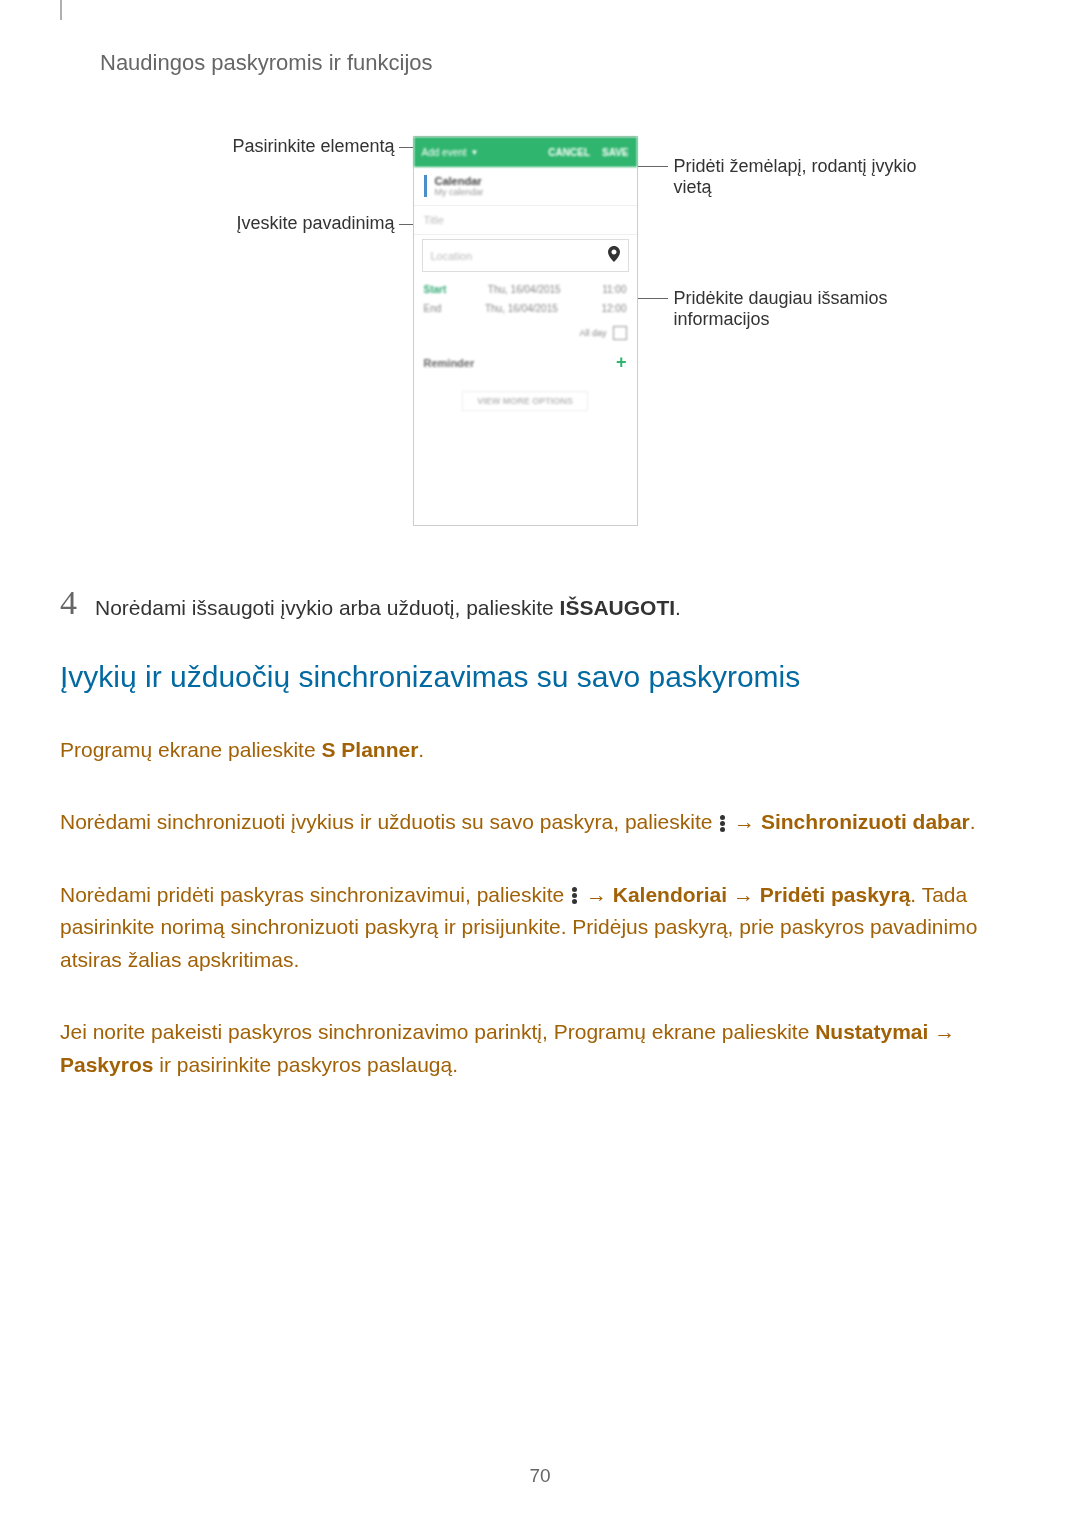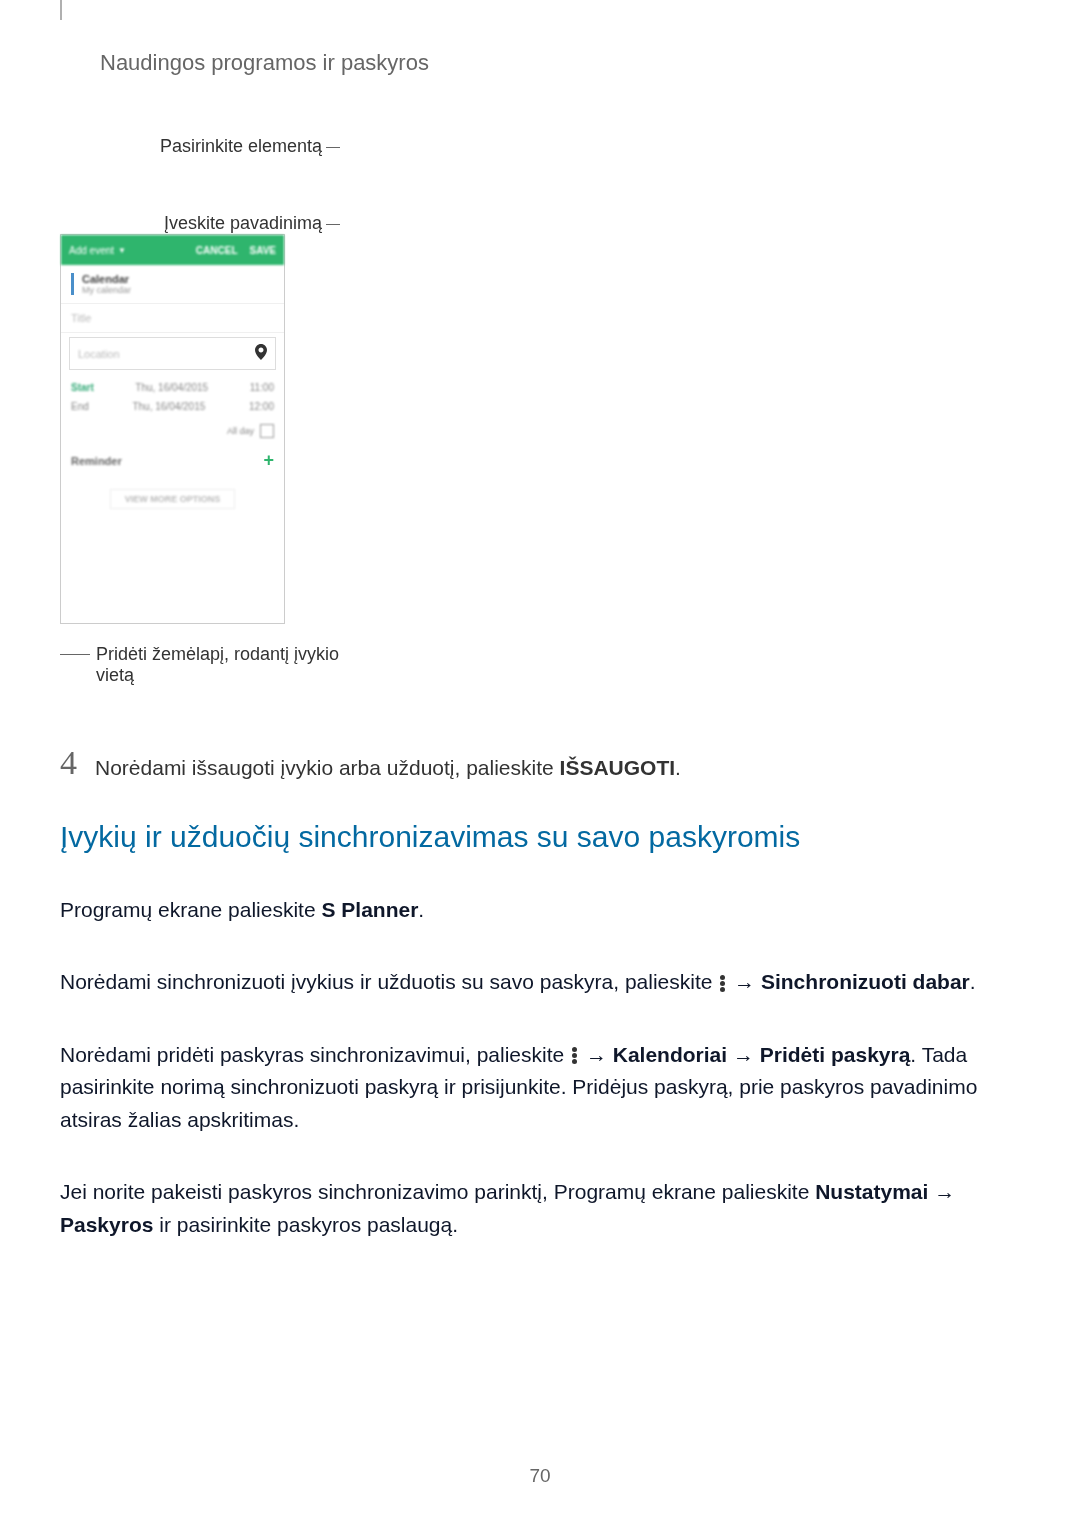--- a/index.html
+++ b/index.html
@@ -29,21 +29,20 @@
     margin-bottom: 60px;
     margin-left: 40px;
   }
   .diagram {
     display: flex;
     justify-content: center;
     gap: 0;
     margin-bottom: 60px;
     position: relative;
     align-items: flex-start;
-    flex-direction: column;
   }
   .left-labels {
     display: flex;
     flex-direction: column;
     text-align: right;
     font-size: 18px;
     color: #333;
     width: 280px;
     position: relative;
   }
@@ -138,21 +137,21 @@
   }
   .section-title {
     color: #0369a1;
     font-size: 30px;
     font-weight: normal;
     margin-bottom: 14px;
     margin-top: 20px;
   }
   .body-text {
     font-size: 21px;
-    color: #0f172a;
+    color: #a16207;
     line-height: 1.55;
     margin-bottom: 14px;
     margin-top: 40px;
   }
   .bold { font-weight: bold; }
   .more-icon {
     display: inline-block;
     vertical-align: middle;
     line-height: 0;
     position: relative;
@@ -175,21 +174,21 @@
     text-align: center;
     font-size: 19px;
     color: #666;
   }
 </style>
 </head>
 <body>
 
 <div class="sidebar-line"></div>
 <div class="page">
-  <div class="header-title">Naudingos programos ir paskyros</div>
+  <div class="header-title">Naudingos paskyromis ir funkcijos</div>
 
   <div class="diagram">
     <div class="left-labels">
       <div class="lbl lbl1">Pasirinkite elementą</div>
       <div class="lbl lbl2">Įveskite pavadinimą</div>
     </div>
 
     <div class="phone">
       <div class="phone-header">
         <div class="ph-left">
@@ -238,20 +237,21 @@
         <span class="ph-field" style="filter:blur(1.2px);font-weight:bold;color:#666">Reminder</span>
         <span class="ph-plus">+</span>
       </div>
       <div class="ph-more">
         <div class="ph-more-box">VIEW MORE OPTIONS</div>
       </div>
     </div>
 
     <div class="right-labels">
       <div class="lbl rbl2">Pridėti žemėlapį, rodantį įvykio vietą</div>
+      <div class="lbl rbl3">Pridėkite daugiau išsamios informacijos</div>
     </div>
   </div>
 
   <div class="step">
     <div class="step-num">4</div>
     <div class="step-text">
       <span>Norėdami išsaugoti įvykio arba užduotį, palieskite </span><span class="bold">IŠSAUGOTI</span><span>.</span>
     </div>
   </div>
 

